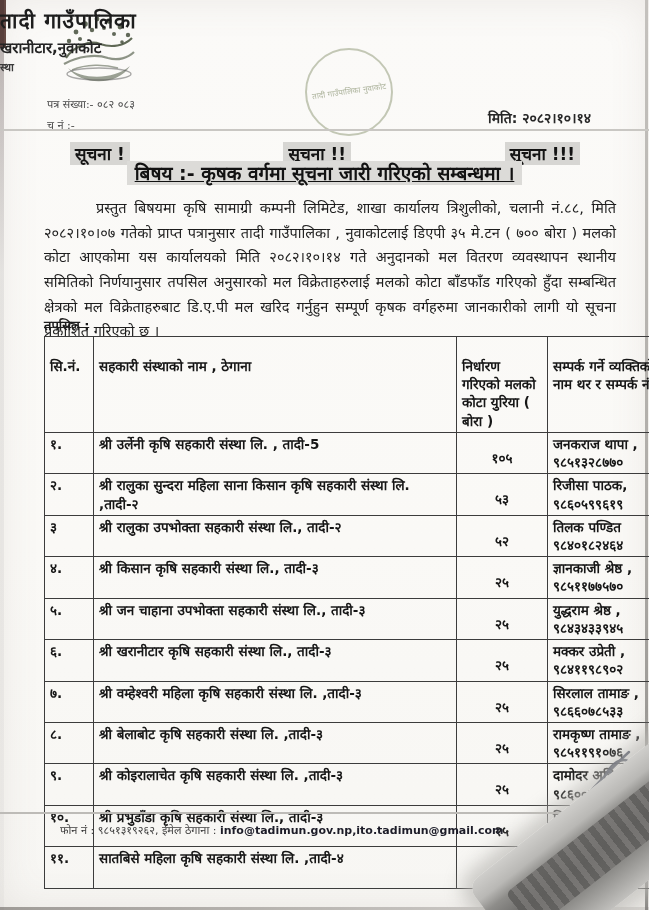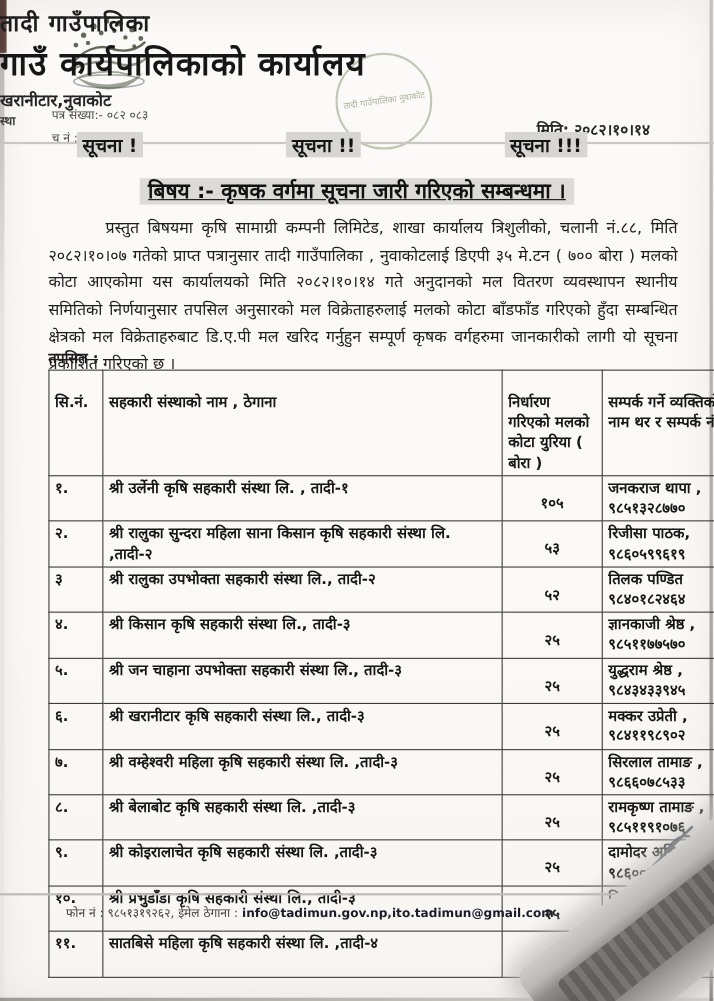--- a/index.html
+++ b/index.html
@@ -36,21 +36,21 @@
   .head-center{position:absolute;left:0;top:6px;width:100%;text-align:left;}
   .title1{font-size:21px;font-weight:bold;color:#1d1d1d;letter-spacing:1px;}
   .title2{font-size:30px;font-weight:bold;color:#161616;margin-top:2px;letter-spacing:1px;}
   .addr{font-size:15px;font-weight:bold;margin-top:3px;color:#242424;}
   .estd{font-size:11px;font-weight:bold;color:#3a3a3a;margin-top:2px;}
   .estd-year{font-size:10px;color:#4c4c44;margin-top:1px;}
   .meta-left{position:absolute;left:47px;top:95px;font-size:11px;color:#4a4a4a;line-height:1.9;}
   .meta-date{position:absolute;right:58px;top:108px;font-size:14px;font-weight:bold;color:#272727;}
   .rule-top{position:absolute;left:0;top:129px;width:100%;height:2px;background:#c9c7c3;}
   
-  .notice-row{position:absolute;left:70px;top:120px;width:464px;display:flex;justify-content:space-between;}
+  .notice-row{position:absolute;left:70px;top:142px;width:510px;display:flex;justify-content:space-between;}
   .notice-item{font-size:17px;font-weight:bold;background:#d7d6d3;padding:0 5px;color:#141414;}
   .subject{position:absolute;left:0;top:160px;width:100%;text-align:center;}
   .subject span{font-size:19px;font-weight:bold;background:#dcdbd8;padding:1px 8px;text-decoration:underline;color:#121212;}
   
   .body-text{position:absolute;left:44px;top:196px;width:572px;font-size:14.5px;line-height:1.70;
     text-align:justify;color:#1d1d1d;text-indent:52px;}
   .tapasil{position:absolute;left:44px;top:316px;font-size:13px;font-weight:bold;color:#1d1d1d;}
   
   .qtable{position:absolute;left:44px;top:336px;width:587px;border-collapse:collapse;table-layout:fixed;}
   .qtable th,.qtable td{border:1.6px solid #3c3c3c;padding:2px 5px;vertical-align:top;
@@ -104,21 +104,20 @@
     <path d="M16,62 C30,74 62,74 78,60 C66,80 30,80 16,62 Z" fill="#4a5540" opacity="0.55"></path>
     <ellipse cx="47" cy="68" rx="32" ry="6" fill="none" stroke="#555" stroke-width="1.4" opacity="0.5"></ellipse>
   </svg>
 
   <div class="stamp">
     <div class="stamp-inner">तादी गाउँपालिका नुवाकोट</div>
   </div>
 
   <div class="head-center">
     <div class="title1">तादी गाउँपालिका</div>
-    <div class="title2">गाउँ कार्यपालिकाको कार्यालय</div>
     <div class="addr">खरानीटार,नुवाकोट</div>
     <div class="estd">स्था</div>
   </div>
 
   <div class="meta-left">
     <div>
       <span>पत्र संख्या:-</span>
       <span>०८२ ०८३</span>
     </div>
     <div>
@@ -151,21 +150,21 @@
       <tr>
         <th class="col-sn">सि.नं.</th>
         <th class="col-name">सहकारी संस्थाको नाम , ठेगाना</th>
         <th class="col-quota" style="text-align:left">निर्धारण गरिएको मलको कोटा युरिया ( बोरा )</th>
         <th class="col-contact">सम्पर्क गर्ने व्यक्तिको नाम थर र सम्पर्क नं.</th>
       </tr>
     </thead>
     <tbody>
         <tr>
           <td class="col-sn">१.</td>
-          <td class="col-name">श्री उर्लेनी कृषि सहकारी संस्था लि. , तादी-१</td>
+          <td class="col-name">श्री उर्लेनी कृषि सहकारी संस्था लि. , तादी-5</td>
           <td class="col-quota">१०५</td>
           <td class="col-contact">
             <div>जनकराज थापा ,</div>
             <div>९८५१३२८७७०</div>
           </td>
         </tr>
         <tr>
           <td class="col-sn">२.</td>
           <td class="col-name">श्री रालुका सुन्दरा महिला साना किसान कृषि सहकारी संस्था लि. ,तादी-२</td>
           <td class="col-quota">५३</td>

